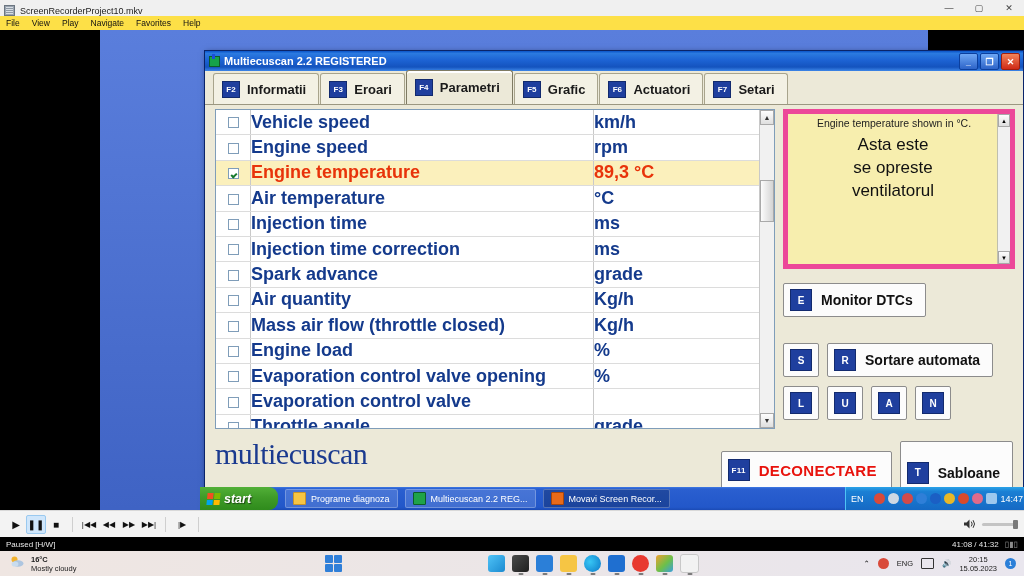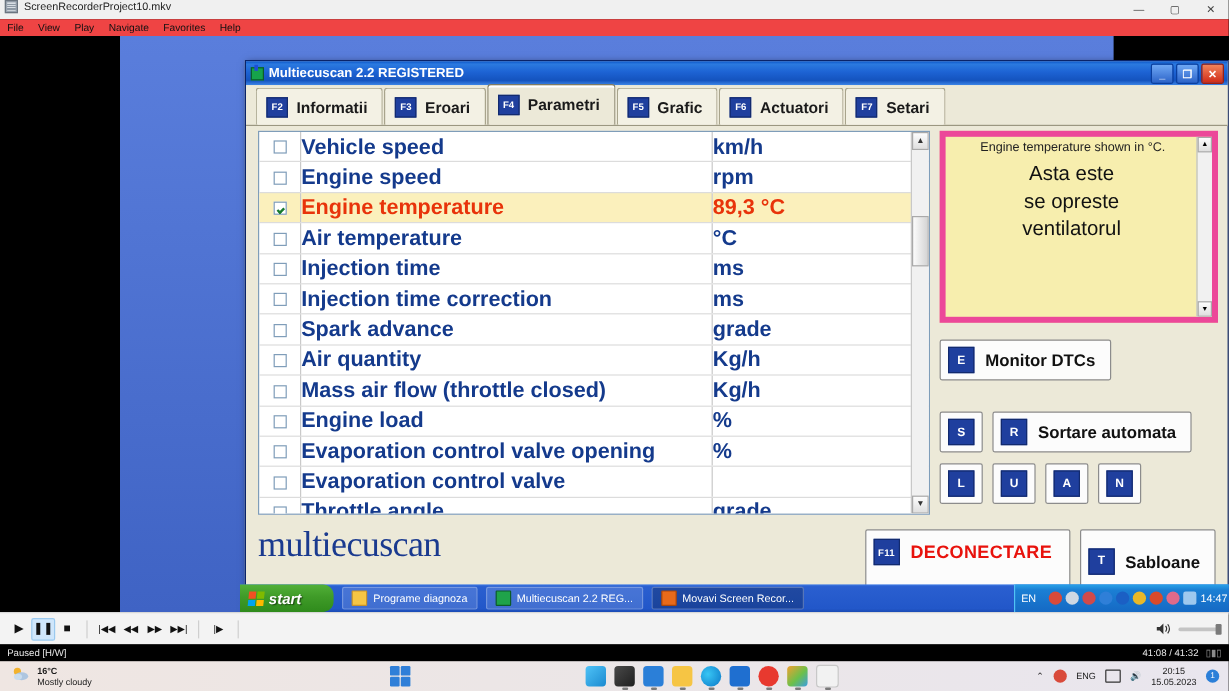--- a/index.html
+++ b/index.html
@@ -1,30 +1,30 @@
 <!DOCTYPE html>
 <html><head>
 <meta charset="utf-8">
 <style>
   html,body{margin:0;padding:0;background:#000;}
   body{width:1024px;height:576px;overflow:hidden;font-family:"Liberation Sans",sans-serif;}
   #root{position:relative;width:1024px;height:576px;background:#000;}
 
   
   .mp-title{position:absolute;left:0;top:0;width:1024px;height:16px;background:#f0f0f0;
-            display:flex;align-items:flex-start;font-size:9px;color:#222;}
+            display:flex;align-items:flex-end;font-size:9px;color:#222;}
   .mp-title .ico{width:11px;height:11px;margin:0 5px 0 4px;background:#9aa4b0;
             border:1px solid #6b7580;box-sizing:border-box;position:relative;flex:none;}
   .mp-title .ico:after{content:"";position:absolute;left:1px;top:1px;right:1px;bottom:1px;
             background:repeating-linear-gradient(#d7dde3 0 1px,#8d98a4 1px 2px);}
   .mp-winbtns{position:absolute;right:0;top:0;height:16px;display:flex;}
   .mp-winbtns div{width:30px;height:16px;display:flex;align-items:center;justify-content:center;
             font-size:9px;color:#444;}
 
-  .mp-menu{position:absolute;left:0;top:16px;width:1024px;height:14px;background:#ef4444;
+  .mp-menu{position:absolute;left:0;top:16px;width:1024px;height:14px;background:#fde047;
            display:flex;align-items:center;font-size:8.5px;color:#111;}
   .mp-menu span{padding:0 6px;}
 
   .mp-video{position:absolute;left:0;top:30px;width:1024px;height:392px;background:#000;}
 
   
   .xp-desk{position:absolute;left:100px;top:0px;width:828px;height:480px;
            background:linear-gradient(180deg,#5a7edc 0%,#3f63c4 100%);}
 
   
@@ -103,21 +103,21 @@
   .kbox{width:20px;height:20px;background:#1f3f9e;color:#fff;font-size:10px;font-weight:bold;
         display:flex;align-items:center;justify-content:center;border:1px solid #122a6e;flex:none;}
   .btn.sq{padding:5px 6px;}
   .rowbtns{display:flex;gap:8px;margin-top:9px;}
 
   
   .footer{position:absolute;left:0;bottom:0;width:100%;height:76px;}
   .logo{position:absolute;left:10px;top:2px;font-family:"Liberation Serif",serif;font-size:30px;
         color:#1a3a8f;letter-spacing:-.5px;}
   .foot-btns{position:absolute;right:10px;top:6px;display:flex;gap:8px;}
-  .btn-disc{font-size:15px;color:#e8120c;letter-spacing:.3px;padding:7px 14px 22px 6px;}
+  .btn-disc{font-size:15px;color:#e8120c;letter-spacing:.3px;padding:7px 14px 22px 6px;margin-top:10px;}
   .statusbar{position:absolute;left:0;bottom:0;width:100%;height:20px;background:#ece9d8;
              border-top:1px solid #b9b59c;font-size:9px;color:#1a3a8f;
              display:flex;align-items:center;padding-left:10px;box-sizing:border-box;}
 
   
   .xptb{position:absolute;left:100px;bottom:0;width:828px;height:23px;
         background:linear-gradient(180deg,#3f7ae4 0%,#2a5fd0 8%,#2257c9 88%,#1b4bb5 100%);
         display:flex;align-items:center;}
   .xpstart{width:78px;height:23px;background:linear-gradient(180deg,#52b038 0%,#3f9b28 45%,#2f8b1c 100%);
         border-radius:0 9px 9px 0;display:flex;align-items:center;gap:4px;padding-left:7px;

